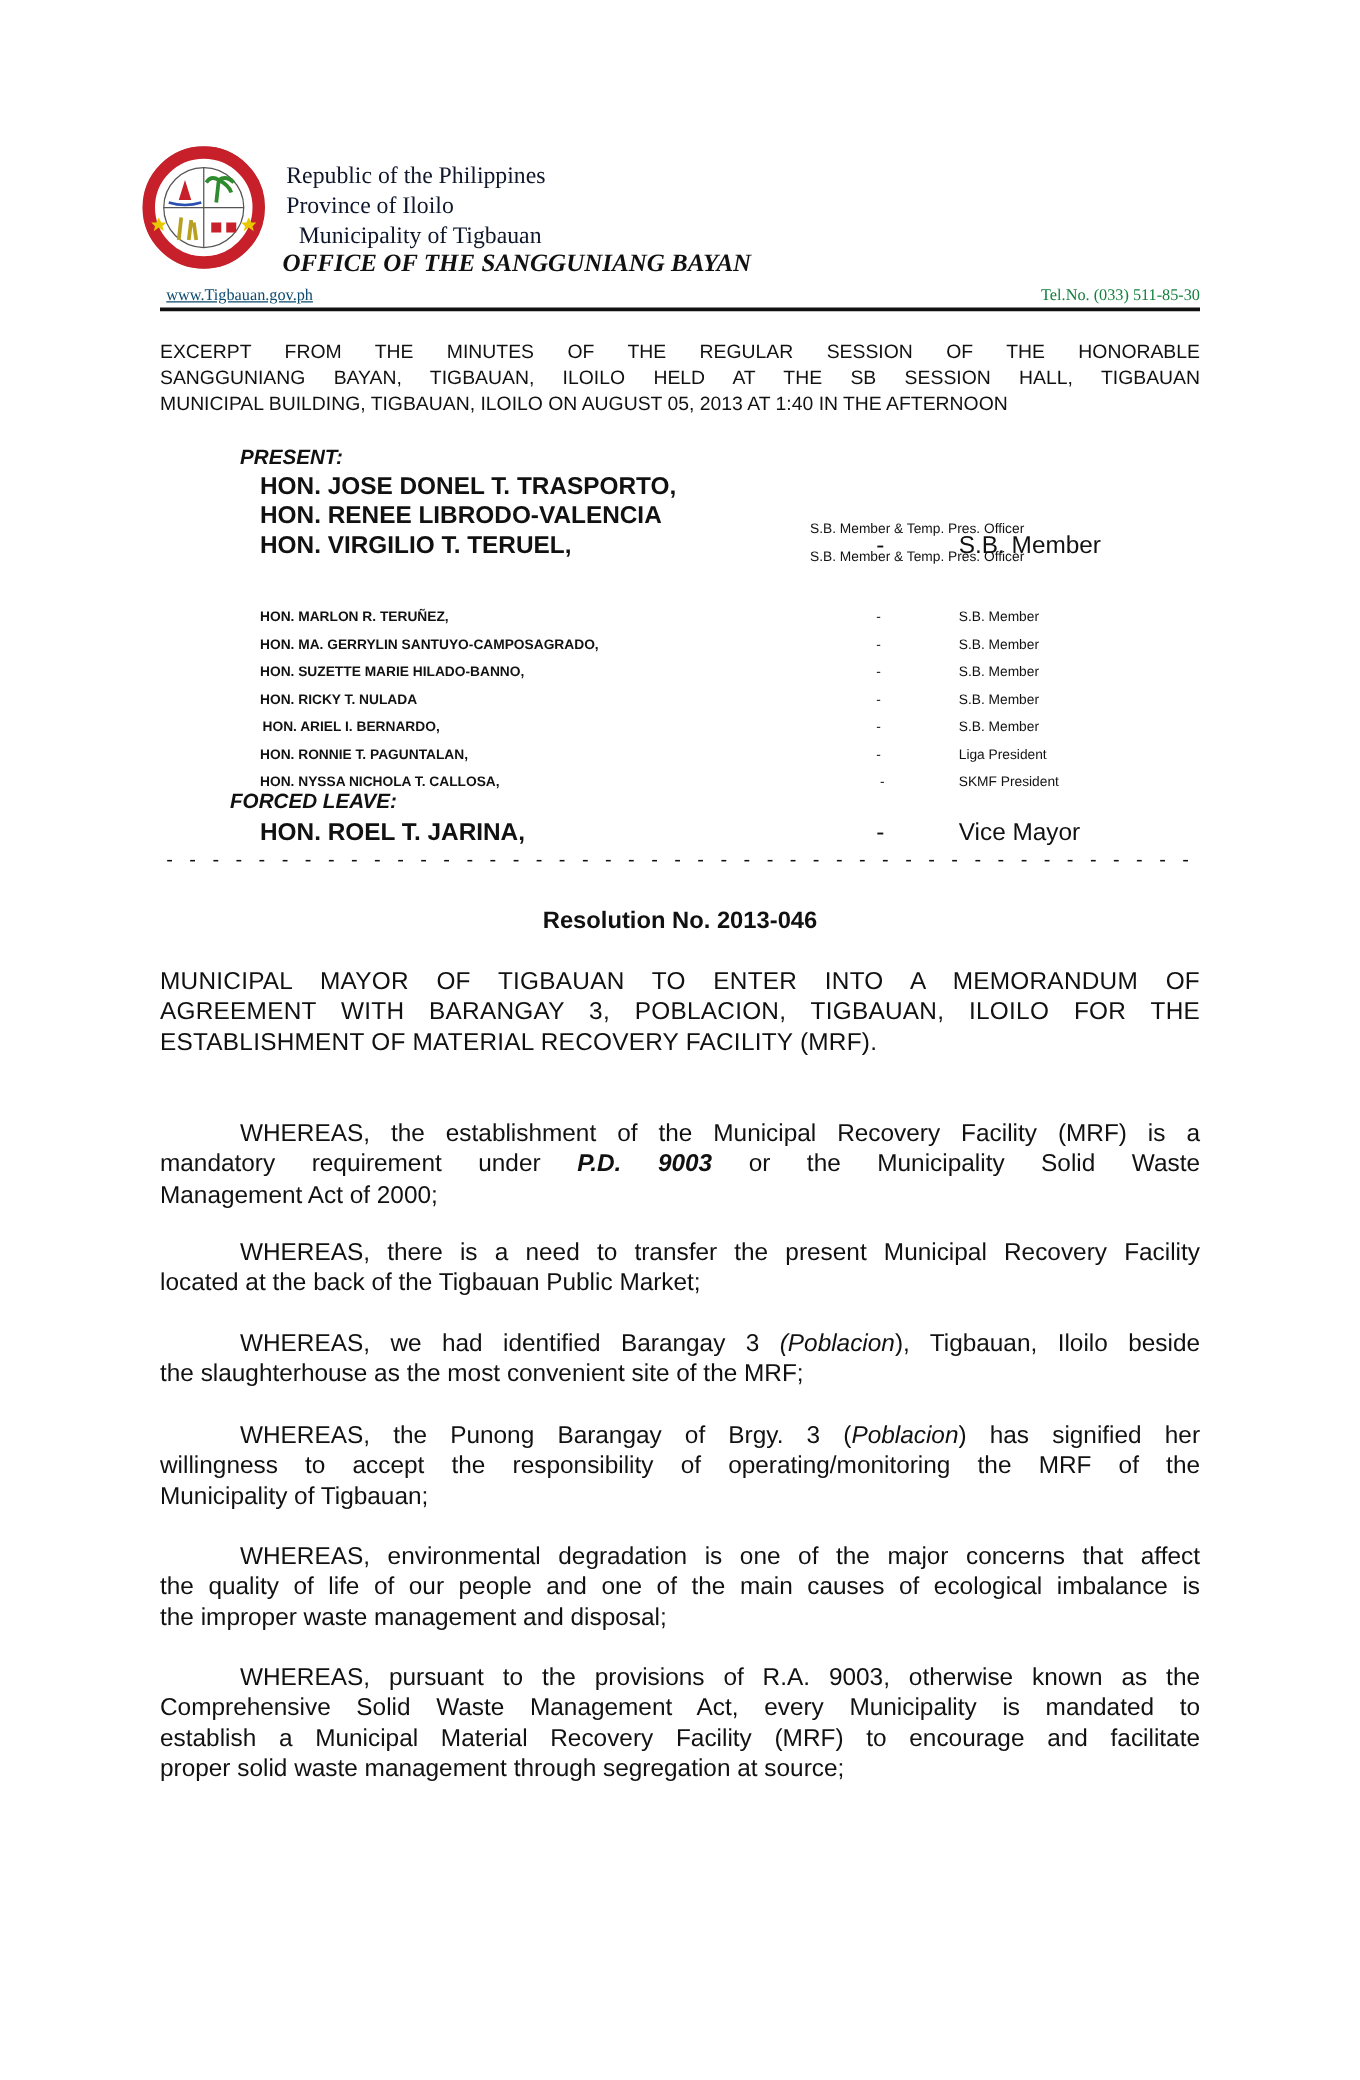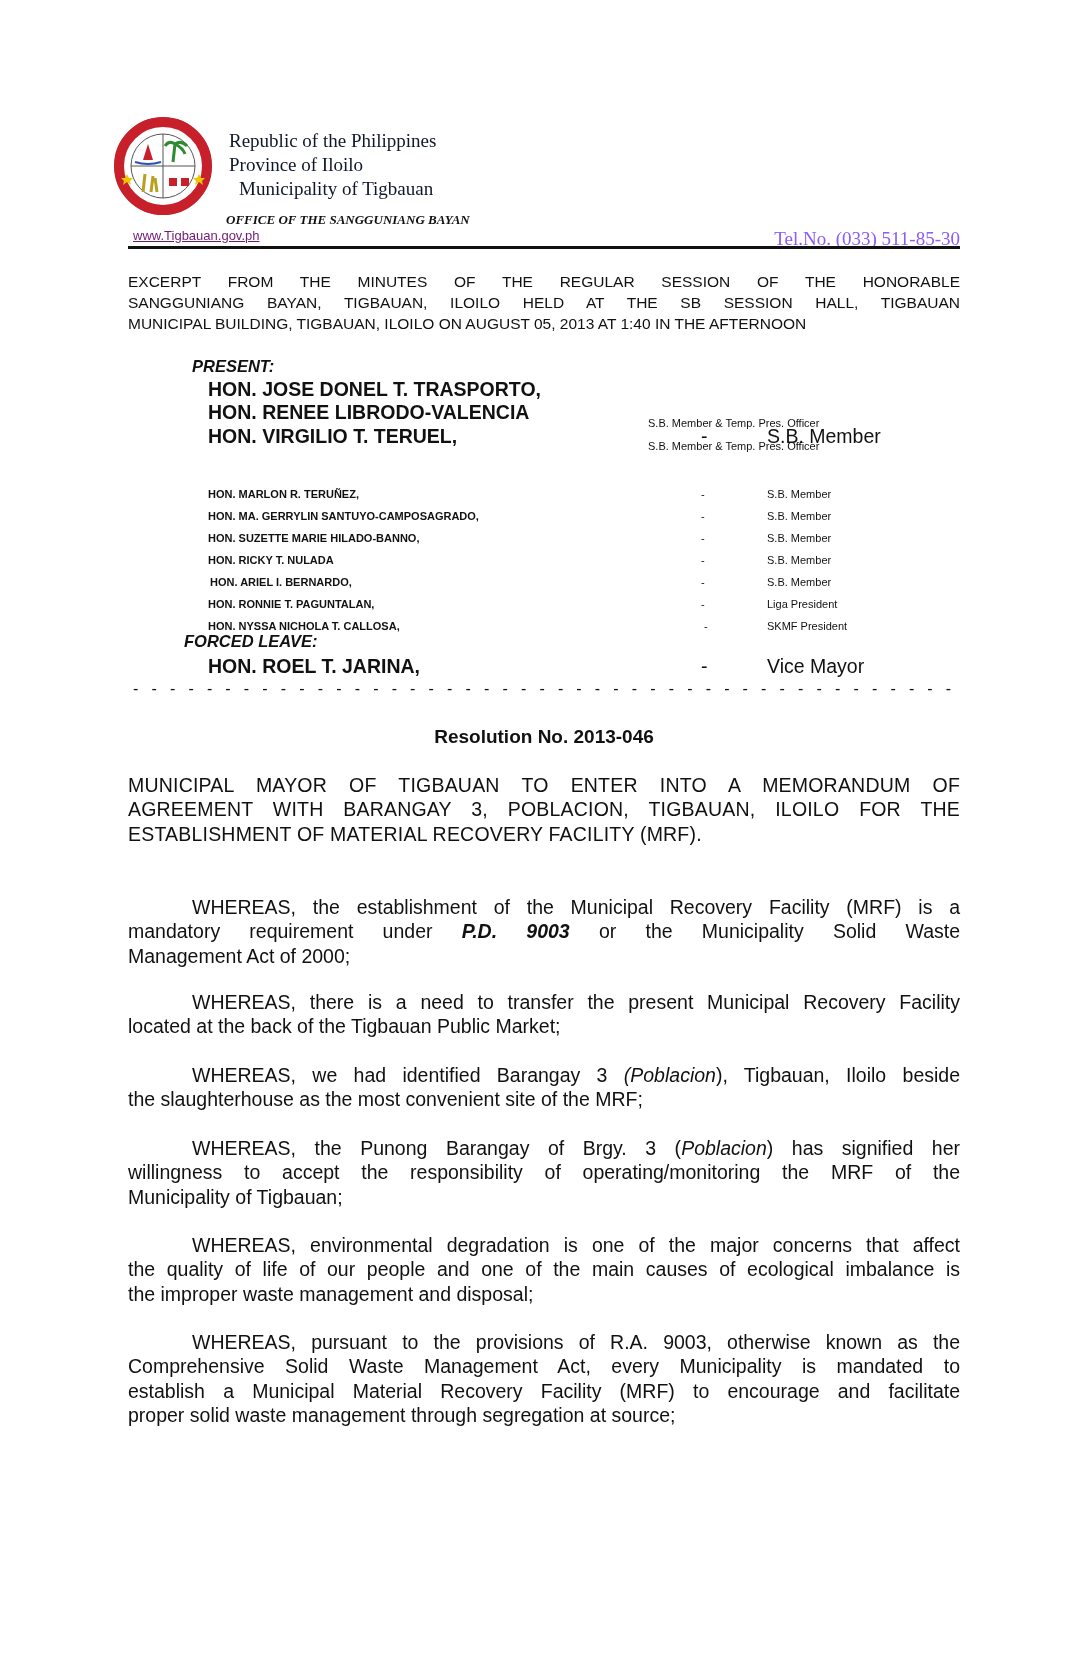--- a/index.html
+++ b/index.html
@@ -1,23 +1,23 @@
 <!DOCTYPE html>
 <html><head>
 <meta charset="utf-8">
 <style>
   html, body { margin:0; padding:0; background:#ffffff; }
   body { width:1088px; height:1664px; position:relative; overflow:hidden; color:#111; }
 
   
   .seal { position:absolute; left:113px; top:116px; width:100px; height:100px; }
   .hdr-line { position:absolute; font-family:"Liberation Serif", serif; font-size:19px; color:#0f172a; white-space:nowrap; }
-  .hdr-office { position:absolute; left:226px; top:212px; font-family:"Liberation Serif", serif; font-size:13px; font-weight:bold; font-style:italic; white-space:nowrap; }
-  .website { position:absolute; left:133px; top:228px; font-family:Liberation Sans, sans-serif; font-size:13px; color:#701a75; text-decoration:underline; }
-  .tel { position:absolute; right:128px; top:228px; font-family:"Liberation Serif", serif; font-size:19px; color:#8b5cf6; }
+  .hdr-office { position:absolute; left:226px; top:200px; font-family:"Liberation Serif", serif; font-size:20px; font-weight:bold; font-style:italic; white-space:nowrap; }
+  .website { position:absolute; left:133px; top:228px; font-family:Liberation Serif, serif; font-size:13px; color:#0c4a6e; text-decoration:underline; }
+  .tel { position:absolute; right:128px; top:228px; font-family:"Liberation Serif", serif; font-size:13px; color:#15803d; }
   .rule { position:absolute; left:128px; width:832px; top:246px; height:3px; background:#111; }
 
   .excerpt { position:absolute; left:128px; top:271px; width:832px; font-family:"Liberation Sans", sans-serif; font-size:15.5px; line-height:21px; text-align:justify; text-align-last:justify; letter-spacing:0; }
   .excerpt div.last { text-align-last:left; }
 
   
   .att-heading { position:absolute; font-family:"Liberation Sans", sans-serif; font-size:16.5px; font-weight:bold; font-style:italic; }
   .row { position:absolute; font-family:"Liberation Sans", sans-serif; white-space:nowrap; }
   .row .nm { position:absolute; left:0;font-weight:bold; }
   .row .dash { position:absolute; }

